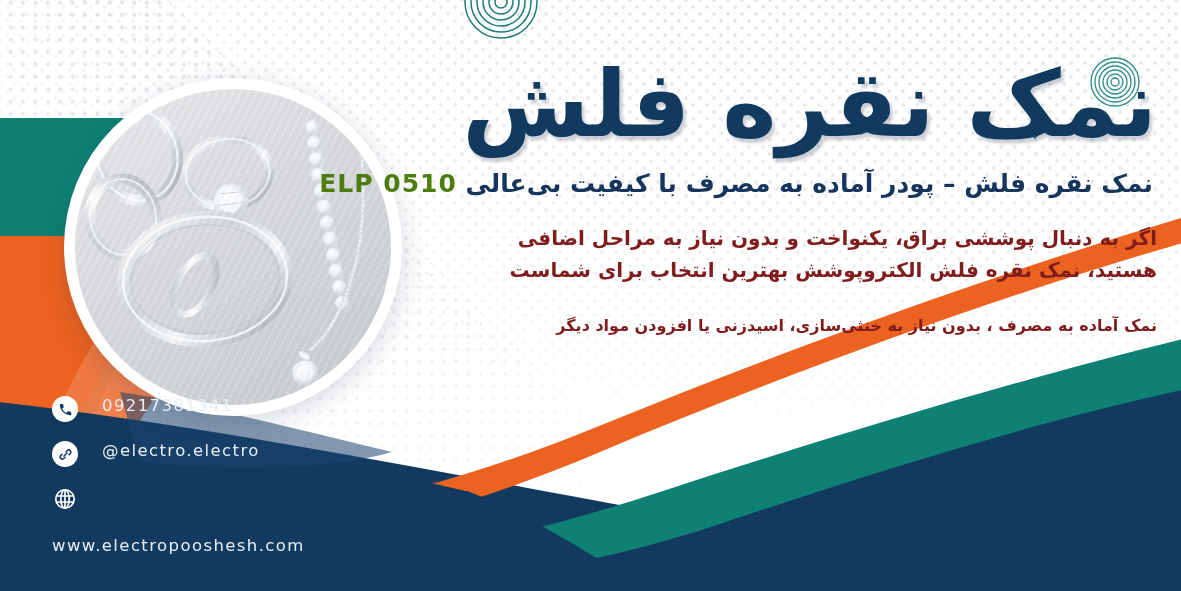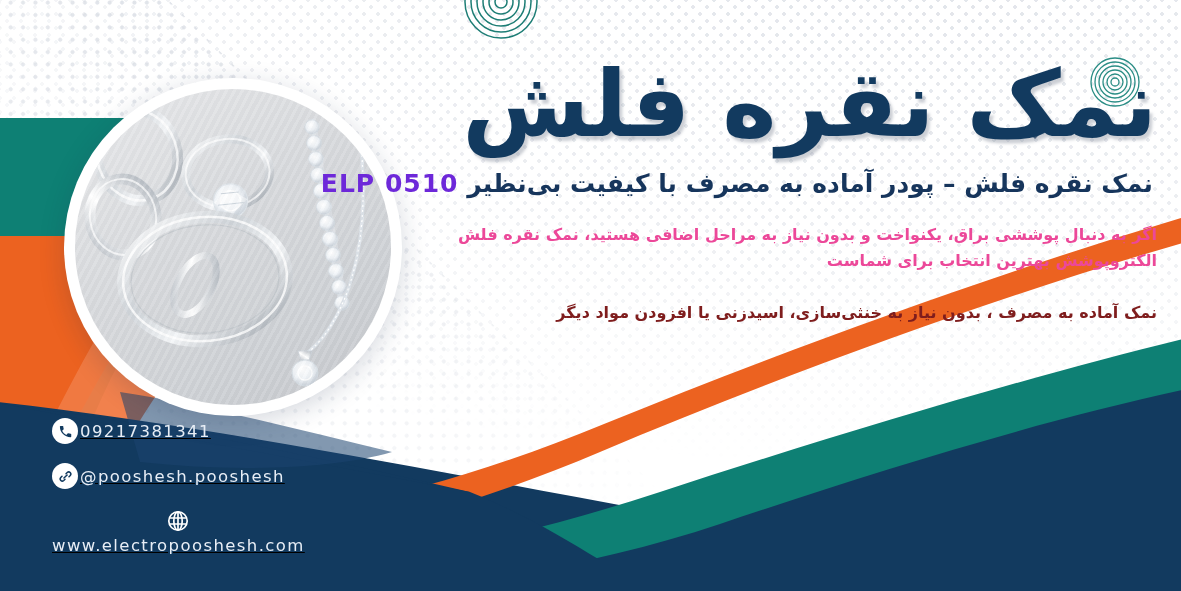--- a/index.html
+++ b/index.html
@@ -91,26 +91,26 @@
     white-space:nowrap;
   }
   .subline{
     margin:14px 4px 0 0;
     font-size:25px;
     font-weight:700;
     color:#16355c;
     line-height:1.3;
     white-space:nowrap;
   }
-  .subline .code{color:#6d28d9;letter-spacing:1px;direction:ltr;display:inline-block;}
+  .subline .code{color:#4d7c0f;letter-spacing:1px;direction:ltr;display:inline-block;}
   .lead{
     margin:22px 0 0 0;
-    font-size:16px;
+    font-size:20px;
     font-weight:700;
-    color:#ec4899;
+    color:#7f1d1d;
     line-height:1.62;
     max-width:700px;
     margin-left:auto;
   }
   .bullet{
     margin:26px 0 0 0;
     font-size:16px;
     font-weight:700;
     color:#7f1d1d;
     line-height:1.6;
@@ -120,24 +120,22 @@
   
   .contacts{
     position:absolute;
     left:52px;
     bottom:36px;
     direction:ltr;
     text-align:left;
   }
   .contact-row{
     display:flex;
-    align-items:center;
-    gap:2px;
+    gap:24px;
     margin-bottom:19px;
-    text-decoration:underline;
   }
   .contact-row:last-child{margin-bottom:0;flex-direction:column;}
   .cicon{
     width:26px;height:26px;
     flex:0 0 26px;
     display:flex;align-items:center;justify-content:center;
     color:#ffffff;
   }
   .cicon.filled{
     background:#ffffff;
@@ -301,21 +299,21 @@
         <circle cx="30" cy="30" r="20"></circle>
         <circle cx="30" cy="30" r="24"></circle>
       </g>
     </svg>
   </div>
 
   <div class="copy">
     <h1 class="headline">نمک نقره فلش</h1>
 
     <div class="subline">
-      <span>نمک نقره فلش – پودر آماده به مصرف با کیفیت بی‌نظیر</span>
+      <span>نمک نقره فلش – پودر آماده به مصرف با کیفیت بی‌عالی</span>
       <span class="code">ELP 0510</span>
     </div>
 
     <p class="lead">اگر به دنبال پوششی براق، یکنواخت و بدون نیاز به مراحل اضافی هستید، نمک نقره فلش الکتروپوشش بهترین انتخاب برای شماست</p>
 
     <p class="bullet">نمک آماده به مصرف ، بدون نیاز به خنثی‌سازی، اسیدزنی یا افزودن مواد دیگر</p>
 
   </div>
 
   <div class="contacts">
@@ -330,21 +328,21 @@
     </div>
 
     <div class="contact-row">
       <span class="cicon filled">
         <svg width="15" height="15" viewBox="0 0 24 24" fill="none" stroke="currentColor" stroke-width="2.4" stroke-linecap="round" xmlns="http://www.w3.org/2000/svg">
           <path d="M9.5 14.5 L14.5 9.5"></path>
           <path d="M12.8 7.6 l2-2 a3.4 3.4 0 0 1 4.8 4.8 l-2 2"></path>
           <path d="M11.2 16.4 l-2 2 a3.4 3.4 0 0 1 -4.8 -4.8 l2 -2"></path>
         </svg>
       </span>
-      <span class="ctext">@pooshesh.pooshesh</span>
+      <span class="ctext">@electro.electro</span>
     </div>
 
     <div class="contact-row">
       <span class="cicon">
         <svg width="24" height="24" viewBox="0 0 24 24" fill="none" stroke="currentColor" stroke-width="1.7" xmlns="http://www.w3.org/2000/svg">
           <circle cx="12" cy="12" r="9.2"></circle>
           <ellipse cx="12" cy="12" rx="4.2" ry="9.2"></ellipse>
           <path d="M3 9 H21 M3 15 H21 M12 2.8 V21.2"></path>
         </svg>
       </span>

